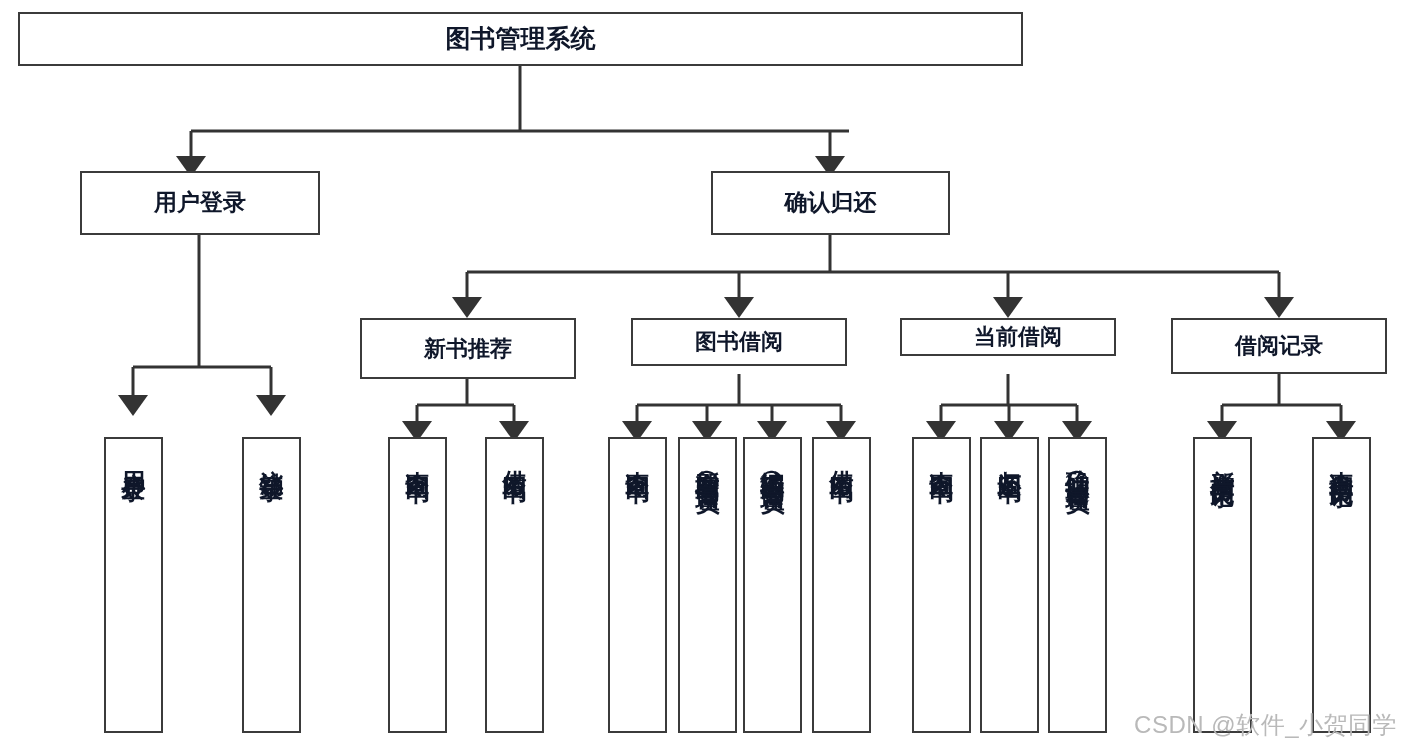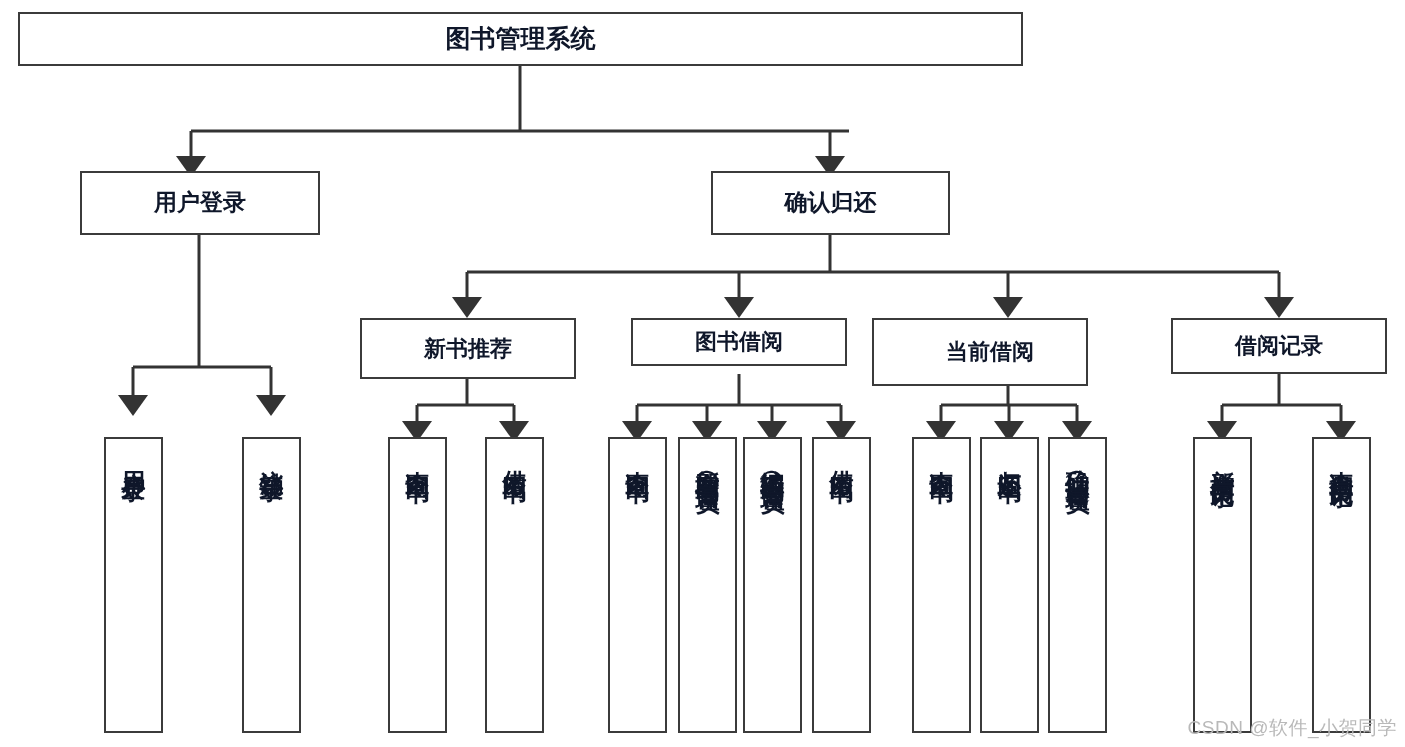--- a/index.html
+++ b/index.html
@@ -58,21 +58,21 @@
     text-orientation: upright;
     font-size: 24px;
     letter-spacing: 3px;
     line-height: 1;
     white-space: nowrap;
   }
   .watermark {
     position: absolute;
     right: 8px;
     bottom: 6px;
-    font-size: 19px;
+    font-size: 24px;
     color: #b9b9b9;
     letter-spacing: 0.5px;
     white-space: nowrap;
     pointer-events: none;
   }
 </style>
 </head>
 <body>
 
 <div id="canvas">
@@ -137,21 +137,21 @@
   <div class="node node-l1" style="left:711px; top:171px; width:239px; height:64px;">
     <span class="lbl">确认归还</span>
   </div>
 
   <div class="node node-l2" style="left:360px; top:318px; width:216px; height:61px;">
     <span class="lbl">新书推荐</span>
   </div>
   <div class="node node-l2" style="left:631px; top:318px; width:216px; height:48px;">
     <span class="lbl">图书借阅</span>
   </div>
-  <div class="node node-l2" style="left:872px; top:318px; width:216px; height:68px;padding-left:20px;">
+  <div class="node node-l2" style="left:900px; top:318px; width:216px; height:38px;padding-left:20px;">
     <span class="lbl">当前借阅</span>
   </div>
   <div class="node node-l2" style="left:1171px; top:318px; width:216px; height:56px;">
     <span class="lbl">借阅记录</span>
   </div>
 
   <div class="node node-leaf" style="left:104px; top:437px; width:59px; height:296px;">
     <span class="lbl">用户登录</span>
   </div>
   <div class="node node-leaf" style="left:242px; top:437px; width:59px; height:296px;">

